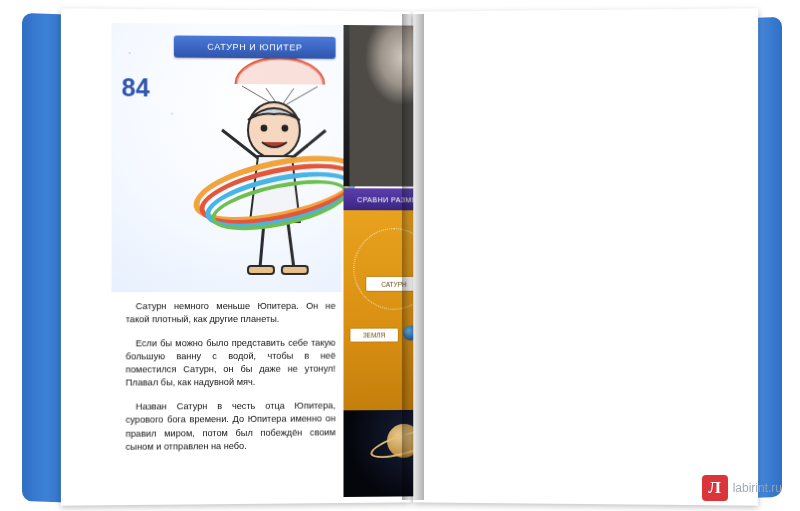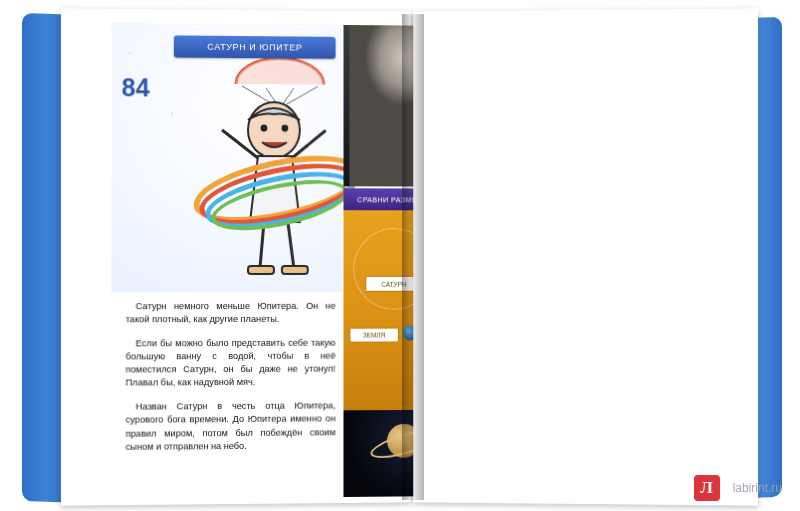--- a/index.html
+++ b/index.html
@@ -150,21 +150,21 @@
   
   .watermark{
     position:absolute;right:18px;bottom:10px;display:flex;align-items:center;gap:5px;
     opacity:.92;
   }
   .wm-box{
     width:26px;height:26px;border-radius:4px;background:#d8232a;color:#fff;
     font-size:17px;font-weight:bold;display:flex;align-items:center;justify-content:center;
     font-family:"Liberation Serif", serif;
   }
-  .wm-text{color:#9aa3ad;font-size:12px;margin-left:8px;}
+  .wm-text{color:#9aa3ad;font-size:12px;}
 </style>
 </head>
 <body>
 
 <div class="stage">
 
   <div class="book">
 
     <div class="cover-left"></div>
     <div class="cover-right"></div>

